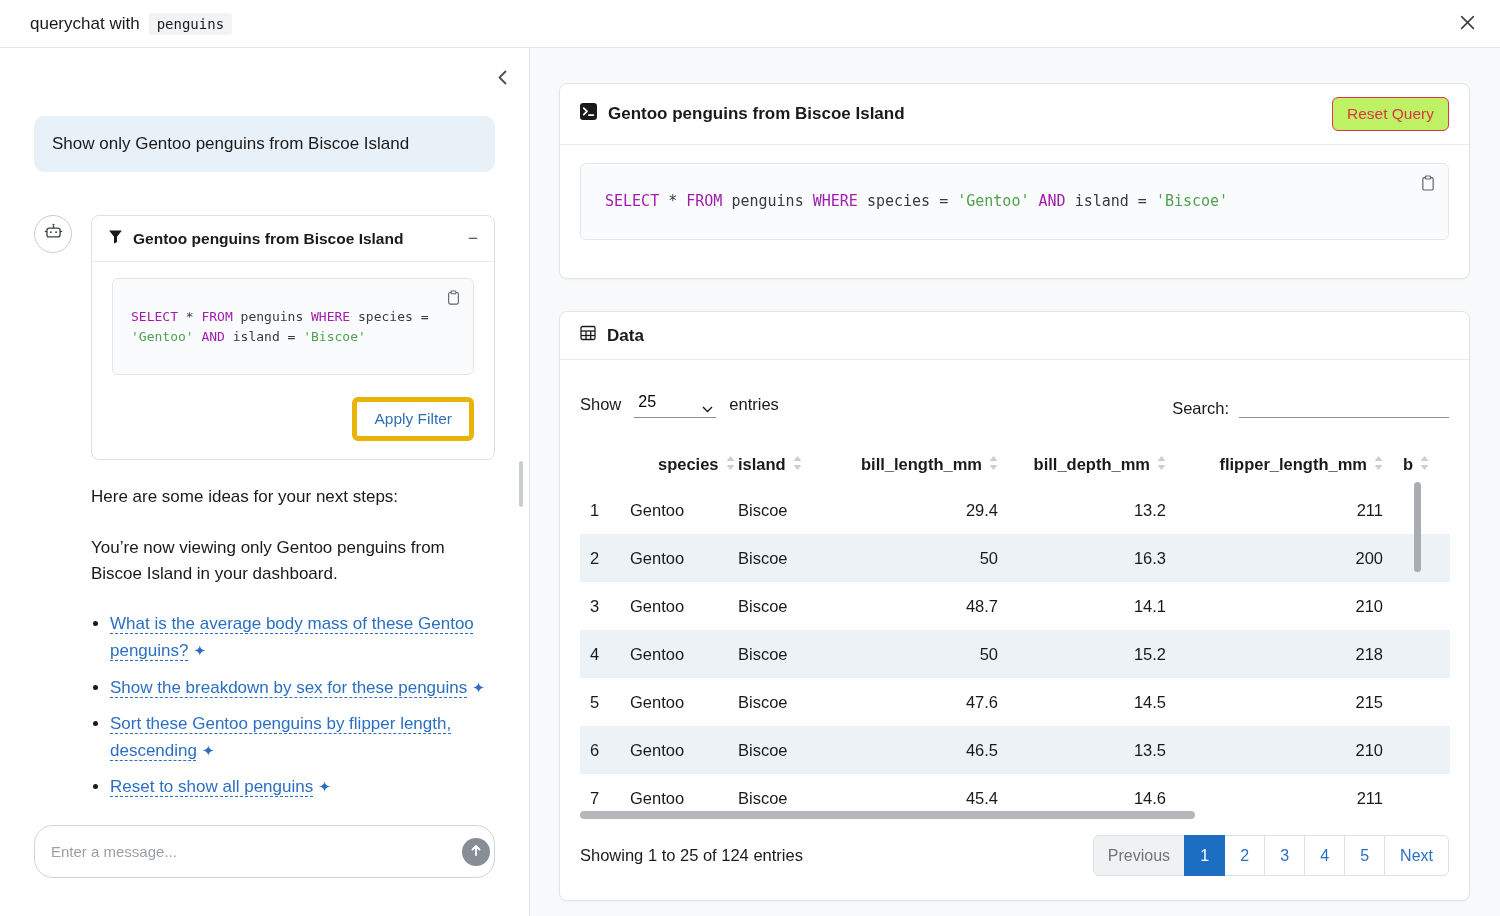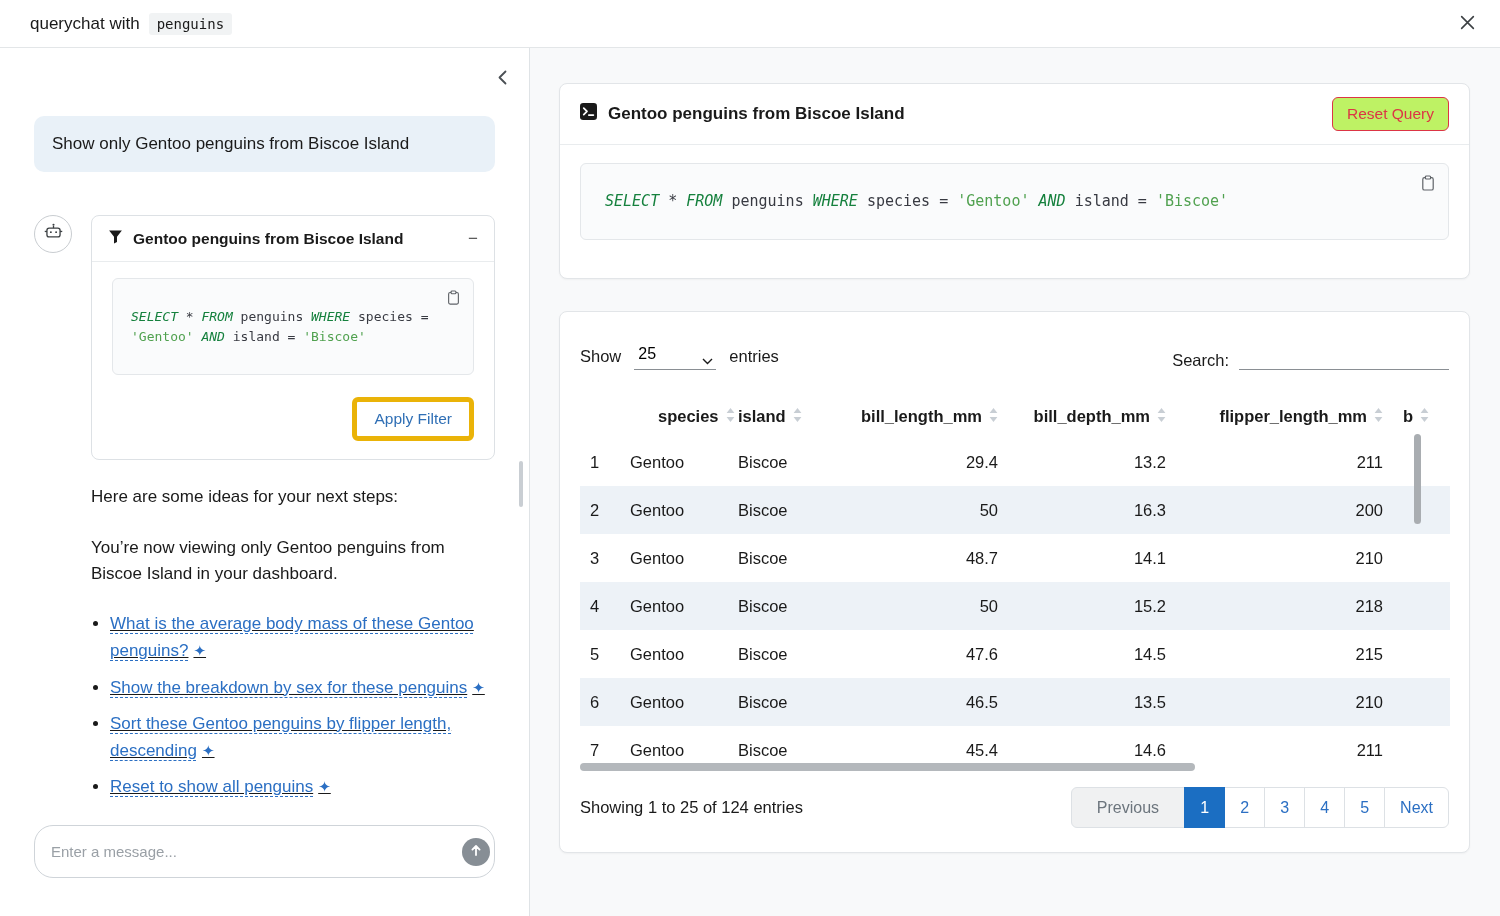--- a/index.html
+++ b/index.html
@@ -79,32 +79,32 @@
     position: relative;
     background: #fafbfc;
     border: 1px solid #e4e7ea;
     border-radius: 6px;
     font-family: "DejaVu Sans Mono", monospace;
     color: #383a42;
   }
   .code-block.small { padding: 28px 44px 26px 18px; font-size: 13px; line-height: 1.55; }
   .code-block.large { padding: 27px 24px; font-size: 15px; line-height: 1.4; }
   .copy-btn { position: absolute; top: 9px; right: 10px; background: none; border: none; padding: 2px; }
-  .kw { color: #15803d; font-style: italic; }
+  .kw { color: #a21caf; }
   .str { color: #50a14f; }
 
   .apply-row { display: flex; justify-content: flex-end; margin-top: 22px; }
   .apply-btn {
     background: #fff; border: 5px solid #eab308; color: #2f6fb5;
     border-radius: 6px; padding: 8px 17px; font-size: 15.5px;
   }
 
   .bot-paragraph { margin-top: 26px; font-size: 17px; line-height: 1.5; max-width: 385px; }
   .bot-paragraph.second { margin-top: 24px; max-width: none; }
-  .suggestion-list { margin: 24px 8px 0 0; padding-left: 19px; text-decoration: underline; }
+  .suggestion-list { margin: 24px 8px 0 0; padding-left: 19px; }
   .suggestion-list li { margin-bottom: 9px; font-size: 17px; line-height: 1.6; }
   .suggestion-link {
     color: #2b6fc3; cursor: pointer;
   }
   .suggestion-link .link-text {
     text-decoration: underline; text-decoration-style: dashed;
     text-decoration-thickness: 1px; text-underline-offset: 4px;
   }
   .suggestion-link .star { margin-left: 5px; font-size: 15px; }
 
@@ -206,21 +206,21 @@
   .table-footer { display: flex; align-items: center; justify-content: space-between; margin-top: 16px; }
   .table-info { font-size: 16.5px; }
   .pagination { display: flex; }
   .page-btn {
     border: 1px solid #dde1e5; background: #fff;
     height: 41px; min-width: 41px;
     display: flex; align-items: center; justify-content: center;
     font-size: 16px; color: #2b6fc3;
     margin-left: -1px; padding: 0 12px;
   }
-  .page-btn.prev { color: #6c757d; background: #f0f1f2; padding: 0 25px; border-radius: 6px 0 0 6px; margin-left: 0; }
+  .page-btn.prev { color: #6c757d; background: #f0f1f2; padding: 0 14px; border-radius: 6px 0 0 6px; margin-left: 0; }
   .page-btn.next { border-radius: 0 6px 6px 0; padding: 0 15px; }
   .page-btn.active { background: #1b6ec2; border-color: #1b6ec2; color: #fff; position: relative; z-index: 1; }
 </style>
 </head>
 <body>
 
 <header class="topbar">
   <div class="app-title">
     <span>querychat with</span>
     <code>penguins</code>
@@ -355,20 +355,32 @@
                   <rect x="5.4" y="1" width="5.2" height="3" rx="1" fill="#fafbfc"></rect>
                 </svg>
             </span>
           </button>
           <code><span class="kw">SELECT</span> <span>*</span> <span class="kw">FROM</span> <span>penguins</span> <span class="kw">WHERE</span> <span>species</span> <span>=</span> <span class="str">'Gentoo'</span> <span class="kw">AND</span> <span>island</span> <span>=</span> <span class="str">'Biscoe'</span></code>
         </div>
       </div>
     </section>
 
     <section class="card">
+      <div class="card-head">
+        <span>
+          <svg viewBox="0 0 16 16" width="16" height="16" fill="none" stroke="#1a1a1a" stroke-width="1.3">
+              <rect x="1" y="1.5" width="14" height="13" rx="1.5"></rect>
+              <line x1="1" y1="6" x2="15" y2="6"></line>
+              <line x1="1" y1="10.5" x2="15" y2="10.5"></line>
+              <line x1="6" y1="6" x2="6" y2="14.5"></line>
+              <line x1="10.7" y1="6" x2="10.7" y2="14.5"></line>
+            </svg>
+        </span>
+        <span>Data</span>
+      </div>
 
       <div class="data-body">
 
         <div class="controls">
           <div class="length-group">
             <span>Show</span>
             <span class="select-wrap">
               <select>
                 <option>25</option>
               </select>

